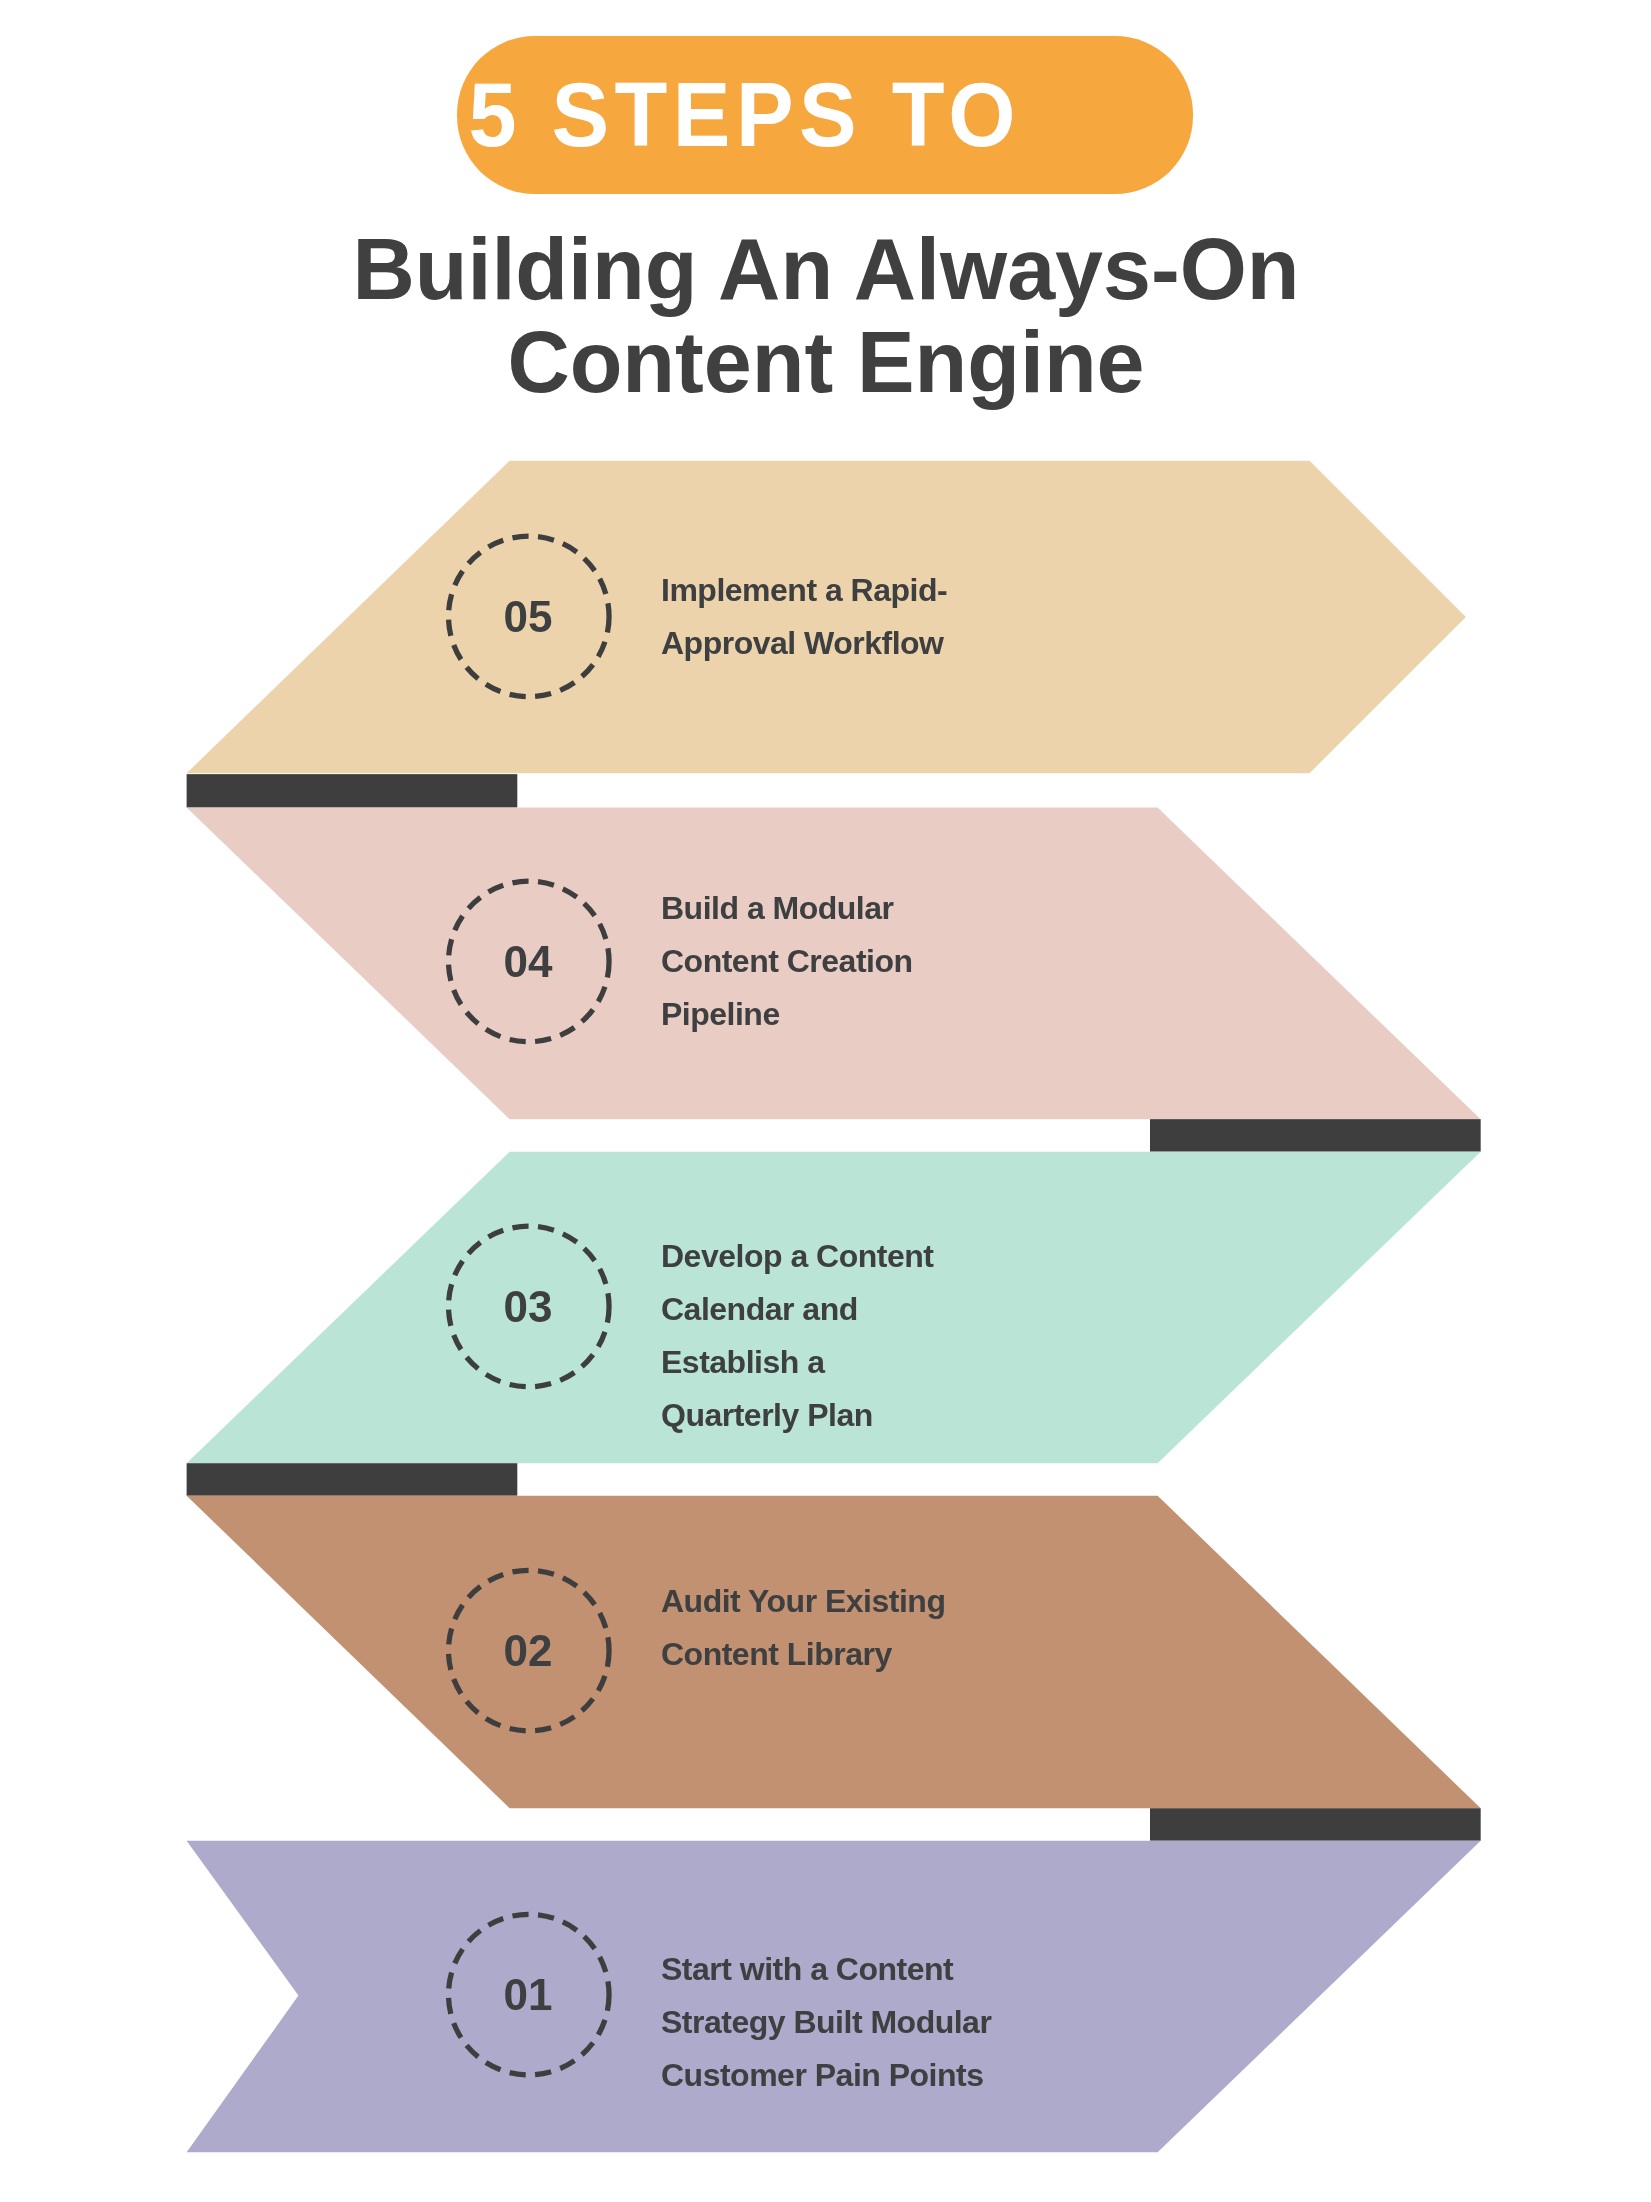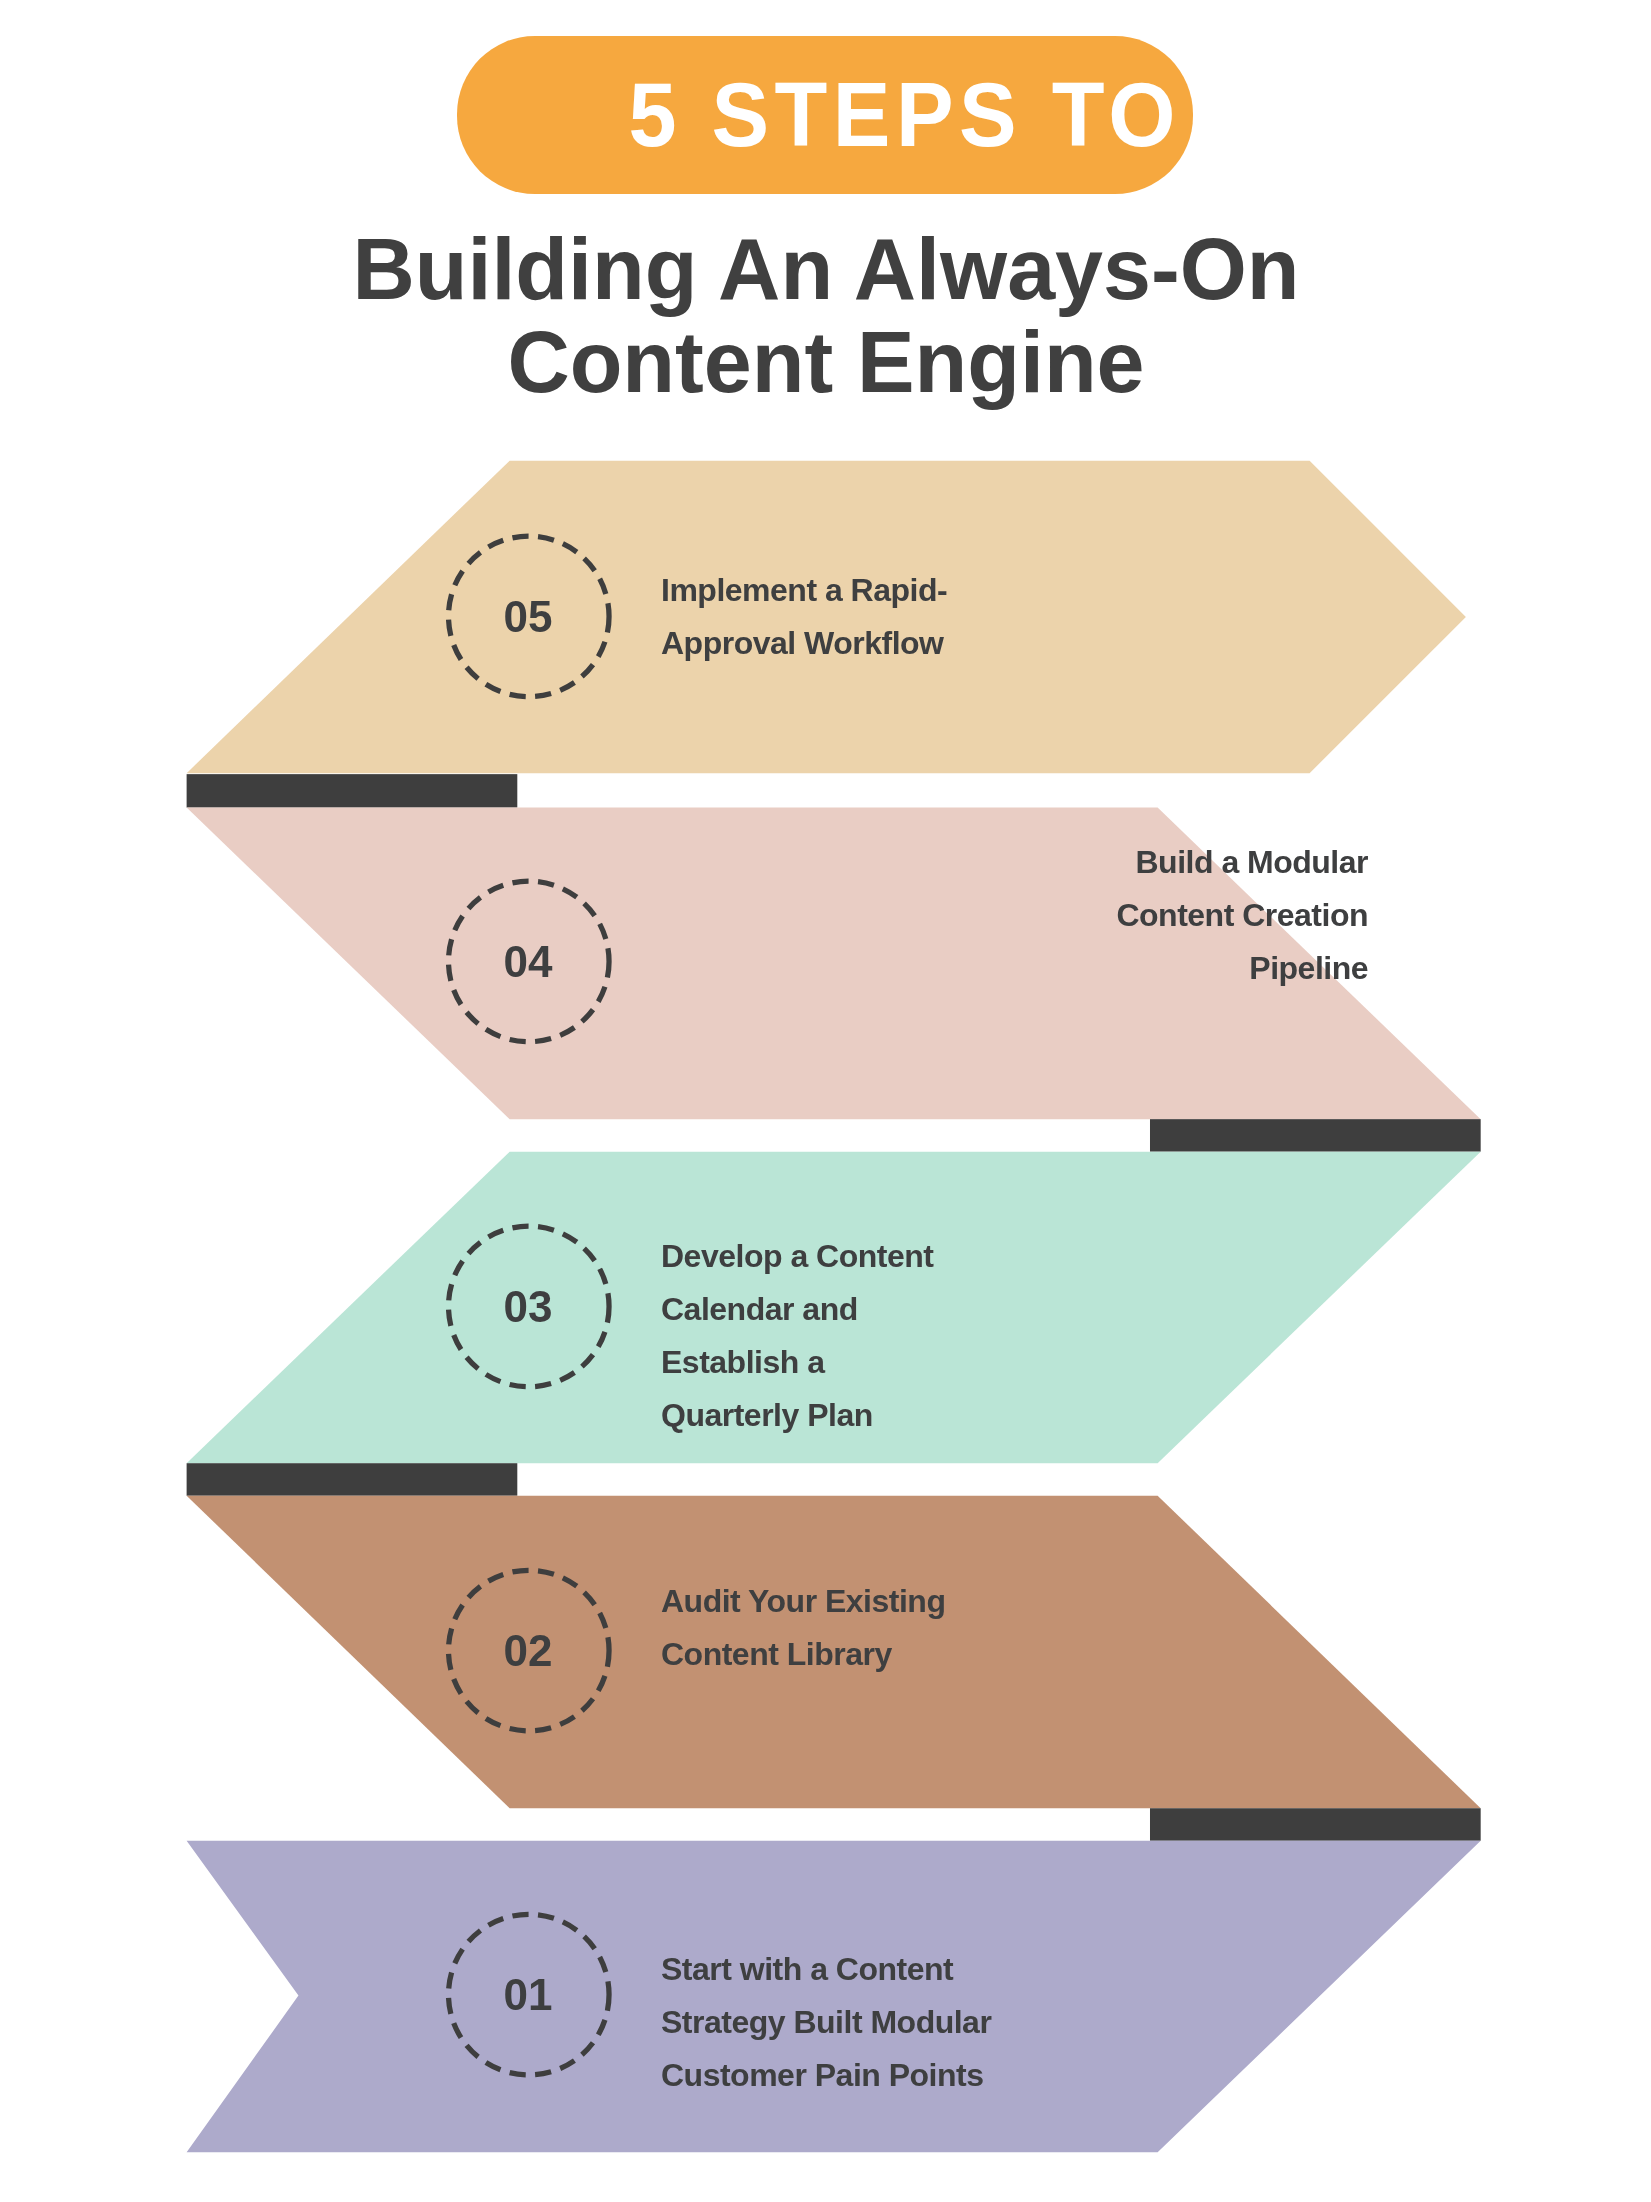--- a/index.html
+++ b/index.html
@@ -10,21 +10,21 @@
     font-family: "Liberation Sans", sans-serif;
     overflow: hidden;
   }
   .shapes-layer { position: absolute; left: 0; top: 0; width: 1652px; height: 2202px; }
 
   .badge {
     position: absolute; left: 457px; top: 36px;
     width: 736px; height: 158px;
     border-radius: 78px;
     background: var(--badge_orange, #F6A83F);
-    display: flex; align-items: center; justify-content: flex-end;
+    display: flex; align-items: center; justify-content: flex-start;
   }
   .badge-label {
     font-size: 90px; font-weight: 700; letter-spacing: 5.7px;
     color: var(--badge_text, #ffffff);
     transform: scaleX(0.96);
   }
 
   .page-title {
     position: absolute; left: 0; top: 222px; width: 1652px; margin: 0;
     text-align: center;
@@ -47,21 +47,21 @@
   .num-1 { top: 1947px; }
 
   .step-title {
     position: absolute; left: 661px; width: 707px;
     font-size: 32px; line-height: 53px; font-weight: 700;
     color: var(--text_dark, #3E3F40);
     white-space: pre-line;
     letter-spacing: -0.5px;
   }
   .title-5 { top: 564px; }
-  .title-4 { top: 836px; text-align: right; }
+  .title-4 { top: 882px; }
   .title-3 { top: 1230px; }
   .title-2 { top: 1575px; }
   .title-1 { top: 1943px; }
 </style>
 </head>
 <body>
 
 <svg class="shapes-layer" viewBox="0 0 1728 2304" xmlns="http://www.w3.org/2000/svg">
 
   <polygon points="533,482 1370,482 1533.5,645.5 1370,809 195,809" fill="#ECD3AB"></polygon>

